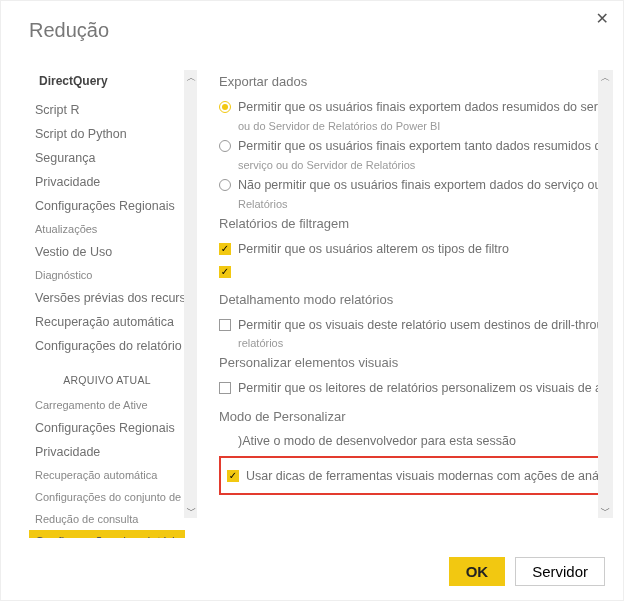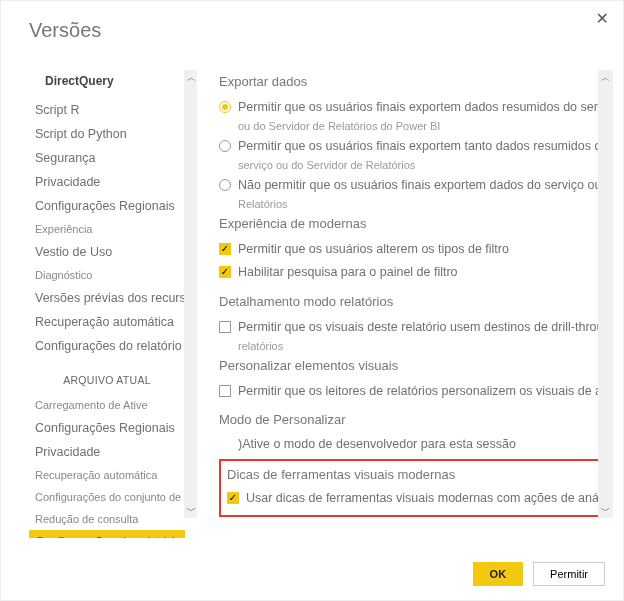--- a/index.html
+++ b/index.html
@@ -8,21 +8,21 @@
     width: 624px; height: 601px; padding: 18px 10px 12px 28px;
     position: relative; border: 1px solid #eee;
   }
   .close-x { position: absolute; top: 8px; right: 14px; font-size: 16px; color: #555; cursor: pointer; }
   .title { font-size: 20px; color: #777; font-weight: 400; margin-bottom: 26px; }
   .body { display: flex; height: 470px; }
   .sidebar { width: 168px; position: relative; padding-right: 12px; overflow: hidden; }
   .sb-scroll { position: absolute; right: -2px; top: 2px; width: 15px; height: 448px; background: #f0f0f0; }
   .sb-thumb-top { width: 15px; height: 15px; display: flex; align-items: center; justify-content: center; font-size: 10px; color: #555; }
   .sb-thumb-bot { position: absolute; bottom: 0; width: 15px; height: 15px; display: flex; align-items: center; justify-content: center; font-size: 10px; color: #555; }
-  .nav-head { font-size: 12px; color: #444; font-weight: 600; margin: 6px 16px 10px; }
+  .nav-head { font-size: 12px; color: #444; font-weight: 600; margin: 6px 10px 10px; }
   .nav-item { font-size: 12.5px; color: #707070; padding: 5px 0 5px 6px; cursor: pointer; white-space: nowrap; }
   .nav-item.small { font-size: 11px; color: #888; }
   .nav-head2 { font-size: 10.5px; letter-spacing: .3px; color: #666; margin: 16px 0 8px; text-align: center; }
   .nav-item.sel { background: #f2c811; color: #555; margin-left: -10px; padding-left: 16px; }
   .content { flex: 1; position: relative; padding-left: 22px; overflow: hidden; }
   .ct-scroll { position: absolute; right: 0; top: 2px; width: 15px; height: 448px; background: #f0f0f0; }
   .sect { font-size: 13px; color: #777; margin: 6px 0 10px; }
   .radio-row, .check-row { display: flex; align-items: flex-start; gap: 7px; margin: 4px 0 6px; font-size: 12.5px; color: #707070; line-height: 1.35; }
   .radio {
     width: 12px; height: 12px; border: 1px solid #999; border-radius: 50%; margin-top: 2px; flex: 0 0 12px;
@@ -32,46 +32,46 @@
   .radio.sel::after { content: ""; width: 6px; height: 6px; border-radius: 50%; background: #f2c811; }
   .check {
     width: 12px; height: 12px; border: 1px solid #999; margin-top: 2px; flex: 0 0 12px;
     display: flex; align-items: center; justify-content: center; font-size: 10px; line-height: 1;
   }
   .check.on { background: #f2c811; border-color: #f2c811; color: #000; }
   .subtext { padding-left: 19px; font-size: 11px; color: #9a9a9a; margin-top: -2px; margin-bottom: 6px; }
   .highlight-box { border: 2px solid #e33b2e; padding: 6px 6px 8px; margin-top: 4px; }
   .dev-text { font-size: 12.5px; color: #707070; padding-left: 19px; margin-bottom: 8px; }
   .footer { position: absolute; bottom: 14px; right: 18px; display: flex; gap: 10px; }
-  .btn { font-size: 11px; padding: 5px 16px; border: 1px solid #ccc; background: #fff; cursor: pointer; }
+  .btn { font-size: 15px; padding: 5px 16px; border: 1px solid #ccc; background: #fff; cursor: pointer; }
   .btn.ok { background: #f2c811; border-color: #f2c811; font-weight: 600; color: #222; }
   .truncate { white-space: nowrap; }
 </style>
 </head>
 <body>
 
 <div class="dialog">
   <div class="close-x">✕</div>
-  <div class="title">Versões</div>
+  <div class="title">Redução</div>
 
   <div class="body">
 
     <div class="sidebar">
       <div class="sb-scroll">
         <div class="sb-thumb-top">︿</div>
         <div class="sb-thumb-bot">﹀</div>
       </div>
 
       <div class="nav-head">DirectQuery</div>
       <div class="nav-item">Script R</div>
       <div class="nav-item">Script do Python</div>
       <div class="nav-item">Segurança</div>
       <div class="nav-item">Privacidade</div>
       <div class="nav-item">Configurações Regionais</div>
-      <div class="nav-item small">Experiência</div>
+      <div class="nav-item small">Atualizações</div>
       <div class="nav-item">Vestio de Uso</div>
       <div class="nav-item small">Diagnóstico</div>
       <div class="nav-item">Versões prévias dos recursos</div>
       <div class="nav-item">Recuperação automática</div>
       <div class="nav-item">Configurações do relatório</div>
 
       <div class="nav-head2">ARQUIVO ATUAL</div>
       <div class="nav-item small">Carregamento de Ative</div>
       <div class="nav-item">Configurações Regionais</div>
       <div class="nav-item">Privacidade</div>
@@ -97,53 +97,51 @@
         <span class="radio"></span>
         <span class="truncate">Permitir que os usuários finais exportem tanto dados resumidos quanto sub</span>
       </div>
       <div class="subtext">serviço ou do Servidor de Relatórios</div>
       <div class="radio-row">
         <span class="radio"></span>
         <span class="truncate">Não permitir que os usuários finais exportem dados do serviço ou do Servi</span>
       </div>
       <div class="subtext">Relatórios</div>
 
-      <div class="sect">Experiência de modernas</div>
+      <div class="sect">Relatórios de filtragem</div>
       <div class="check-row">
         <span class="check on">✓</span>
         <span>Permitir que os usuários alterem os tipos de filtro</span>
       </div>
       <div class="check-row">
         <span class="check on">✓</span>
-        <span>Habilitar pesquisa para o painel de filtro</span>
       </div>
 
       <div class="sect" style="margin-top:14px">Detalhamento modo relatórios</div>
       <div class="check-row">
         <span class="check"></span>
         <span class="truncate">Permitir que os visuais deste relatório usem destinos de drill-through de ou</span>
       </div>
       <div class="subtext">relatórios</div>
 
       <div class="sect">Personalizar elementos visuais</div>
       <div class="check-row">
         <span class="check"></span>
         <span class="truncate">Permitir que os leitores de relatórios personalizem os visuais de acordo cor</span>
       </div>
 
       <div class="sect" style="margin-top:12px">Modo de Personalizar</div>
       <div class="dev-text">)Ative o modo de desenvolvedor para esta sessão</div>
 
       <div class="highlight-box">
-        <div class="sect" style="margin:0 0 8px">Dicas de ferramentas visuais modernas</div>
         <div class="check-row" style="margin-bottom:0">
           <span class="check on">✓</span>
           <span class="truncate">Usar dicas de ferramentas visuais modernas com ações de análise Vestio</span>
         </div>
       </div>
     </div>
   </div>
 
   <div class="footer">
     <button class="btn ok">OK</button>
-    <button class="btn">Permitir</button>
+    <button class="btn">Servidor</button>
   </div>
 </div>
 
 </body></html>

